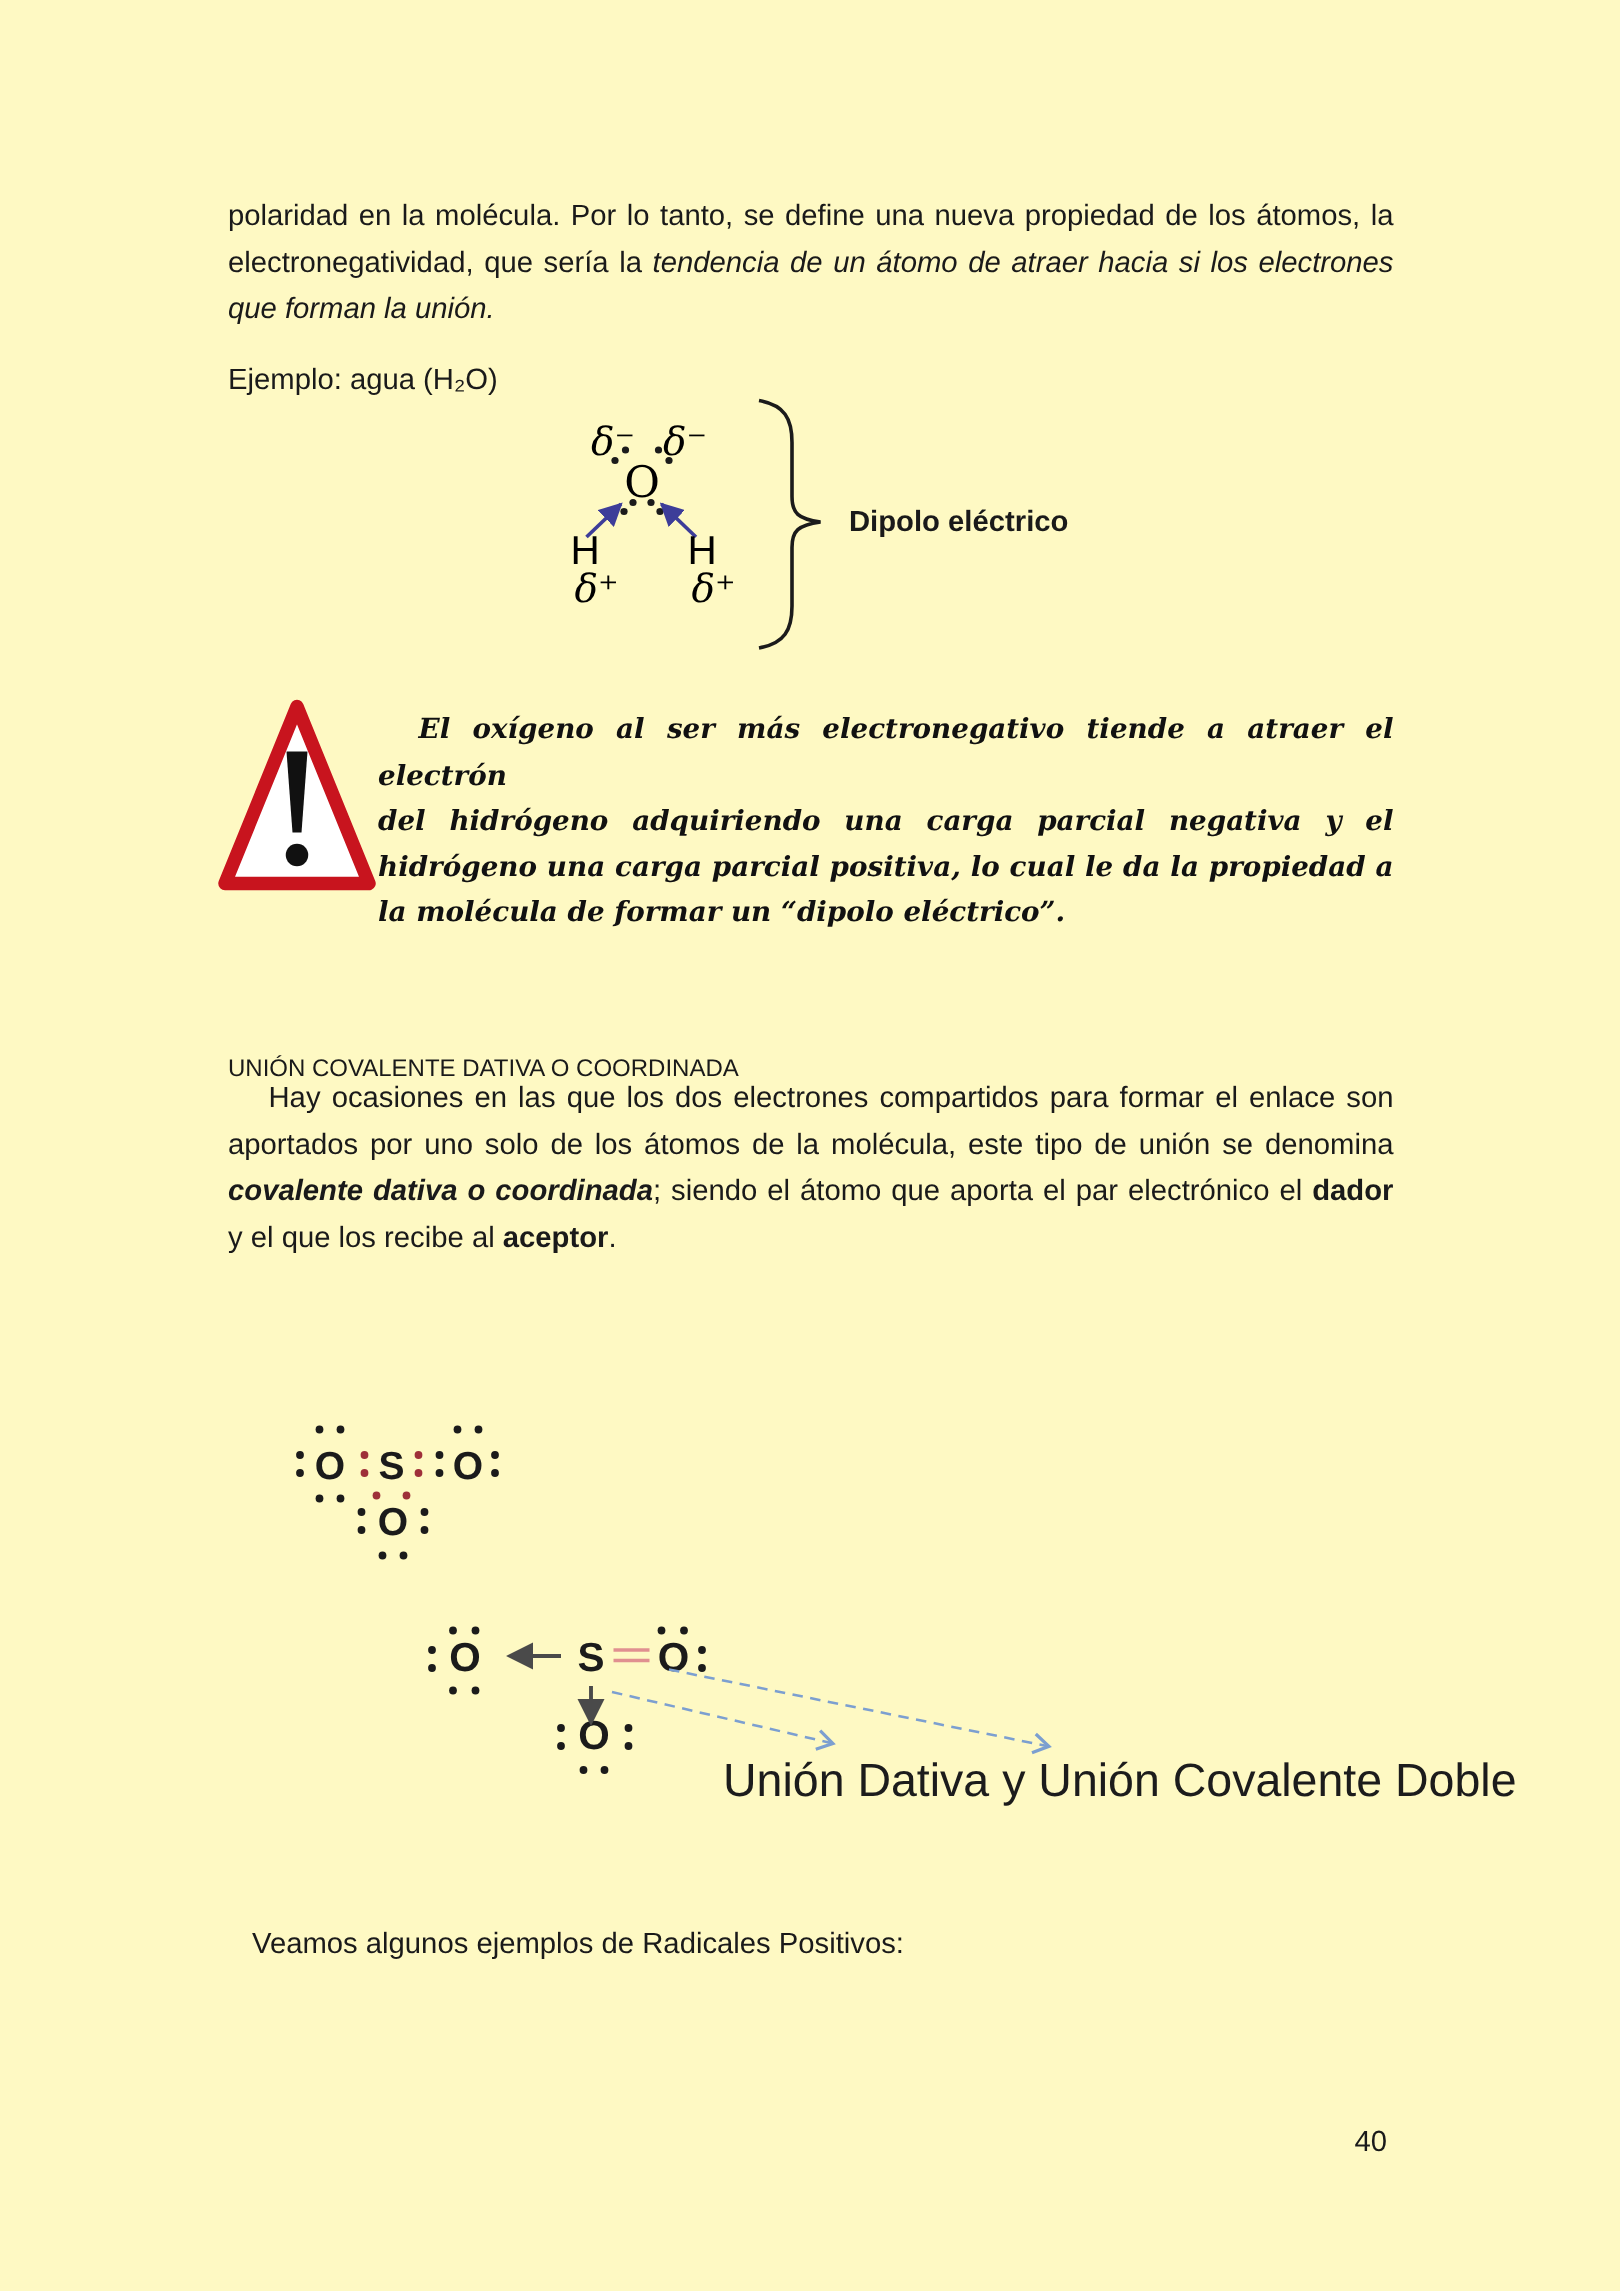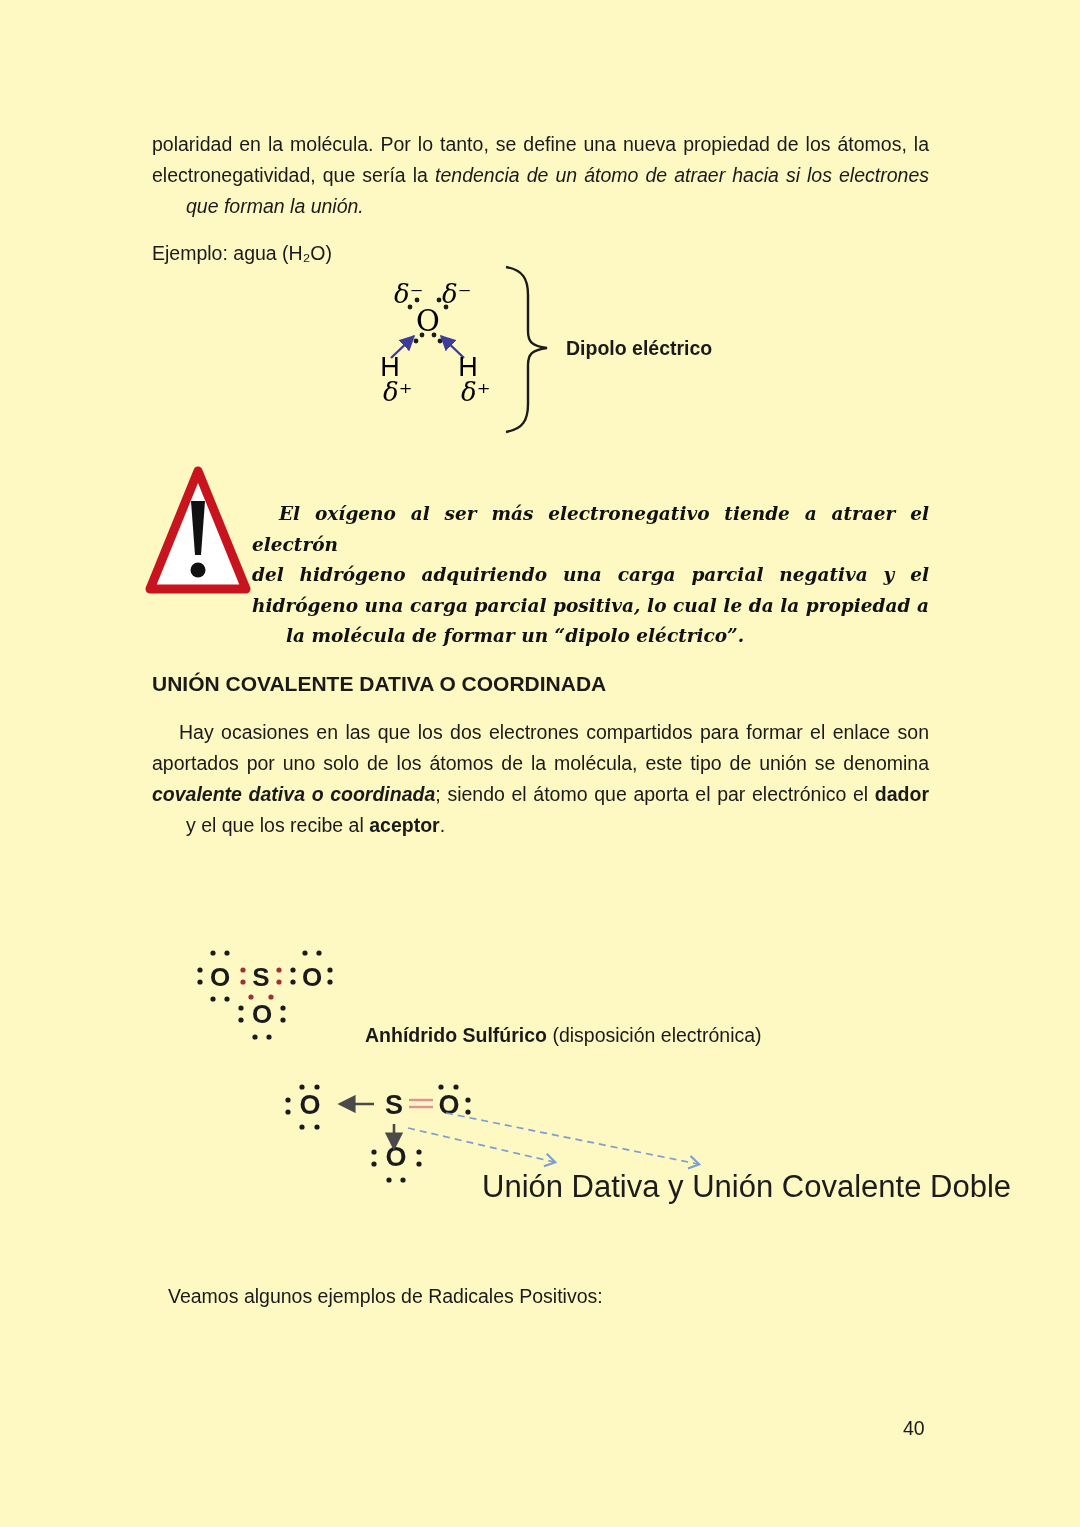--- a/index.html
+++ b/index.html
@@ -3,30 +3,30 @@
 <meta charset="utf-8">
 <style>
   html,body{margin:0;padding:0;background:#e8e8e8;}
   .page{
     position:relative;width:1080px;height:1527px;margin:0 auto;background:#fef9c3;
     font-family:"Liberation Sans","DejaVu Sans",sans-serif;color:#1a1a1a;overflow:hidden;
   }
   .abs{position:absolute;}
   .body-text{font-size:19.5px;line-height:31px;color:#1a1a1a;}
   .jline{text-align:justify;text-align-last:justify;}
-  .jline.last{text-align:left;text-align-last:left;margin-left:34px;}
+  .jline.last{text-align:left;text-align-last:left;}
   .indent{text-indent:27px;}
   .it{font-style:italic;}
   .b{font-weight:bold;}
   .bi{font-weight:bold;font-style:italic;}
   .warning-text{
     font-family:"DejaVu Serif","Liberation Serif",serif;
     font-style:italic;font-weight:bold;font-size:18.5px;line-height:30.5px;color:#111;
   }
-  .heading{font-size:21px;font-weight:bold;color:#1a1a1a;}
+  .heading{font-size:16px;font-weight:normal;color:#1a1a1a;margin-top:32px;}
   .caption{font-size:19.5px;}
   .caption2{font-size:31px;color:#1c1c1c;}
   .dipole-label{font-size:19.5px;font-weight:bold;}
   .page-number{font-size:19.5px;}
   svg text.serif{font-family:"DejaVu Serif","Liberation Serif",serif;}
   svg text.sans{font-family:"Liberation Sans","DejaVu Sans",sans-serif;}
 </style>
 </head>
 <body>
 
@@ -72,21 +72,21 @@
     <path d="M 506 267 C 523 270 528 279 528 295 L 528 331 C 528 342 532 346 547 348 C 532 350 528 354 528 365 L 528 404 C 528 420 523 429 506 432" fill="none" stroke="#1b1b1b" stroke-width="2.4"></path>
   </svg>
   <div class="abs dipole-label" style="left:566px;top:337px;">Dipolo eléctrico</div>
 
   <svg class="abs" style="left:145px;top:463px;" width="106" height="136" viewBox="0 0 106 136">
     <path d="M53,8 L101,126 L5,126 Z" fill="#ffffff" stroke="#c8141e" stroke-width="9" stroke-linejoin="round"></path>
     <path d="M46,38 L60,38 L56,92 L50,92 Z" fill="#111111"></path>
     <circle cx="53" cy="107" r="7.5" fill="#111111"></circle>
   </svg>
 
-  <div class="abs warning-text" style="left:252px;top:499px;width:677px;">
+  <div class="abs warning-text" style="left:252px;top:472px;width:677px;">
     <div class="jline indent">El oxígeno al ser más electronegativo tiende a atraer el electrón</div>
     <div class="jline">del hidrógeno adquiriendo una carga parcial negativa y el</div>
     <div class="jline">hidrógeno una carga parcial positiva, lo cual le da la propiedad a</div>
     <div class="jline last">la molécula de formar un “dipolo eléctrico”.</div>
   </div>
 
   <div class="abs heading" style="left:152px;top:672px;">UNIÓN COVALENTE DATIVA O COORDINADA</div>
 
   <div class="abs body-text" style="left:152px;top:717px;width:777px;">
     <div class="jline indent">Hay ocasiones en las que los dos electrones compartidos para formar el enlace son</div>
@@ -126,21 +126,20 @@
     <g fill="#9e3039">
       <circle cx="243" cy="970" r="2.6"></circle>
         <circle cx="243" cy="982" r="2.6"></circle>
       <circle cx="279" cy="970" r="2.6"></circle>
         <circle cx="279" cy="982" r="2.6"></circle>
       <circle cx="251" cy="997" r="2.6"></circle>
         <circle cx="271" cy="997" r="2.6"></circle>
     </g>
   </svg>
 
-  <div class="abs caption" style="left:365px;top:1024px;"><span class="b">Anhídrido Sulfúrico</span><span> (disposición electrónica)</span></div>
 
   <svg class="abs" style="left:280px;top:1078px;" width="450" height="110" viewBox="280 1078 450 110">
     <defs>
       <marker id="m-gray" viewBox="0 0 10 10" refX="8" refY="5" markerWidth="7" markerHeight="7" orient="auto">
         <path d="M0,0 L10,5 L0,10 Z" fill="#4a4a4a"></path>
       </marker>
       <marker id="m-dash" viewBox="0 0 12 12" refX="9" refY="6" markerWidth="9" markerHeight="9" orient="auto">
         <path d="M2,1 L10,6 L2,11" fill="none" stroke="#7c9fd0" stroke-width="1.7"></path>
       </marker>
     </defs>

